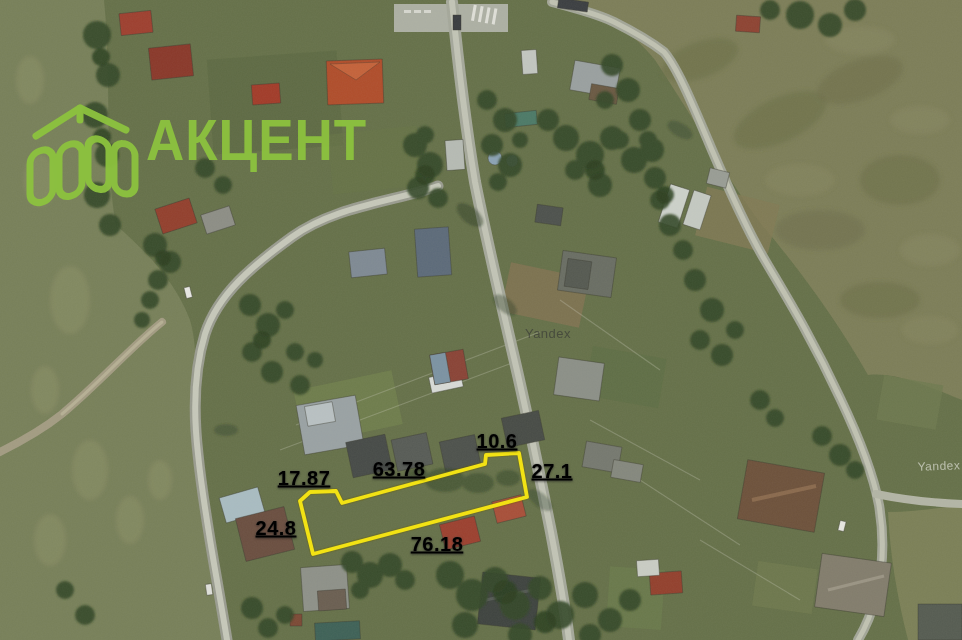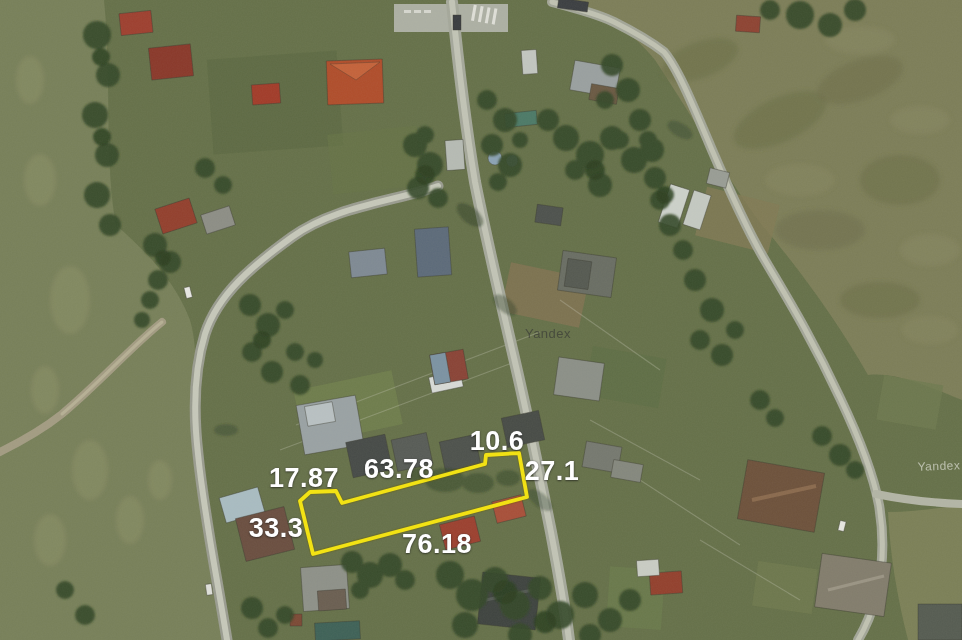--- a/index.html
+++ b/index.html
@@ -1,22 +1,22 @@
 <!DOCTYPE html>
 <html><head>
 <meta charset="utf-8">
 <style>
   html,body{margin:0;padding:0;background:#222;}
   .stage{position:relative;width:962px;height:640px;overflow:hidden;
          font-family:"Liberation Sans", sans-serif;background:#66714a;}
   .stage svg.scene{position:absolute;left:0;top:0;}
   .meas{position:absolute;transform:translate(-50%,-50%);
-        font-weight:bold;font-size:27px;color:#ffffff;white-space:nowrap;
+        font-weight:bold;font-size:20px;color:#000000;white-space:nowrap;
         text-shadow:0 1px 2px rgba(0,0,0,.45), 0 0 2px rgba(80,80,80,.65);
-        letter-spacing:0.5px;}
+        letter-spacing:0.5px;text-decoration:underline;}
   .brand{position:absolute;left:22px;top:98px;width:370px;height:116px;opacity:.95;}
   .brand .cube{position:absolute;left:2px;top:2px;}
   .brand .brand-text{position:absolute;left:124px;top:14px;
         font-weight:bold;font-size:57px;line-height:1;color:#8cc23e;
         transform:scaleX(.93);transform-origin:left top;letter-spacing:1px;
         white-space:nowrap;}
   .ymark{position:absolute;transform:translate(-50%,-50%);font-size:13px;
         letter-spacing:.5px;white-space:nowrap;}
   .ymark.dark{color:rgba(45,45,50,.55);}
   .ymark.light{color:rgba(240,240,235,.6);font-size:12px;transform:translate(-50%,-50%) rotate(-2deg);}
@@ -309,20 +309,35 @@
   <g>
     <polygon fill="none" stroke="#6e6408" stroke-width="6" opacity=".3" stroke-linejoin="round" points="300,501 310,492 336,491 342,503 485,464 486,455 519,453 527,497 313,554"></polygon>
     <polygon fill="none" stroke="#f2e214" stroke-width="3.8" stroke-linejoin="round" points="300,501 310,492 336,491 342,503 485,464 486,455 519,453 527,497 313,554"></polygon>
   </g>
 </svg>
 
 <div class="meas" style="left:497px;top:441px">10.6</div>
 <div class="meas" style="left:552px;top:471px">27.1</div>
 <div class="meas" style="left:399px;top:469px">63.78</div>
 <div class="meas" style="left:304px;top:478px">17.87</div>
-<div class="meas" style="left:276px;top:528px">33.3</div>
+<div class="meas" style="left:276px;top:528px">24.8</div>
 <div class="meas" style="left:437px;top:544px">76.18</div>
 
+<div class="brand">
+  <svg class="cube" width="116" height="112" viewBox="0 0 116 112" fill="none" stroke="#8cc23e" stroke-width="7" stroke-linejoin="round" stroke-linecap="round">
+    <g transform="skewY(-12) translate(0,14)">
+      <rect x="6" y="40" width="23" height="52" rx="11"></rect>
+      <rect x="35" y="40" width="23" height="52" rx="11"></rect>
+    </g>
+    <g transform="skewY(10) translate(0,-8)">
+      <rect x="64" y="34" width="21" height="50" rx="10"></rect>
+      <rect x="90" y="34" width="21" height="50" rx="10"></rect>
+    </g>
+    <path d="M12,36 L56,8 L102,30"></path>
+    <path d="M56,8 L56,20"></path>
+  </svg>
+  <div class="brand-text">АКЦЕНТ</div>
+</div>
 
 <div class="ymark dark" style="left:548px;top:333px">Yandex</div>
 <div class="ymark light" style="left:939px;top:466px">Yandex</div>
 
 </div>
 
 </body></html>

